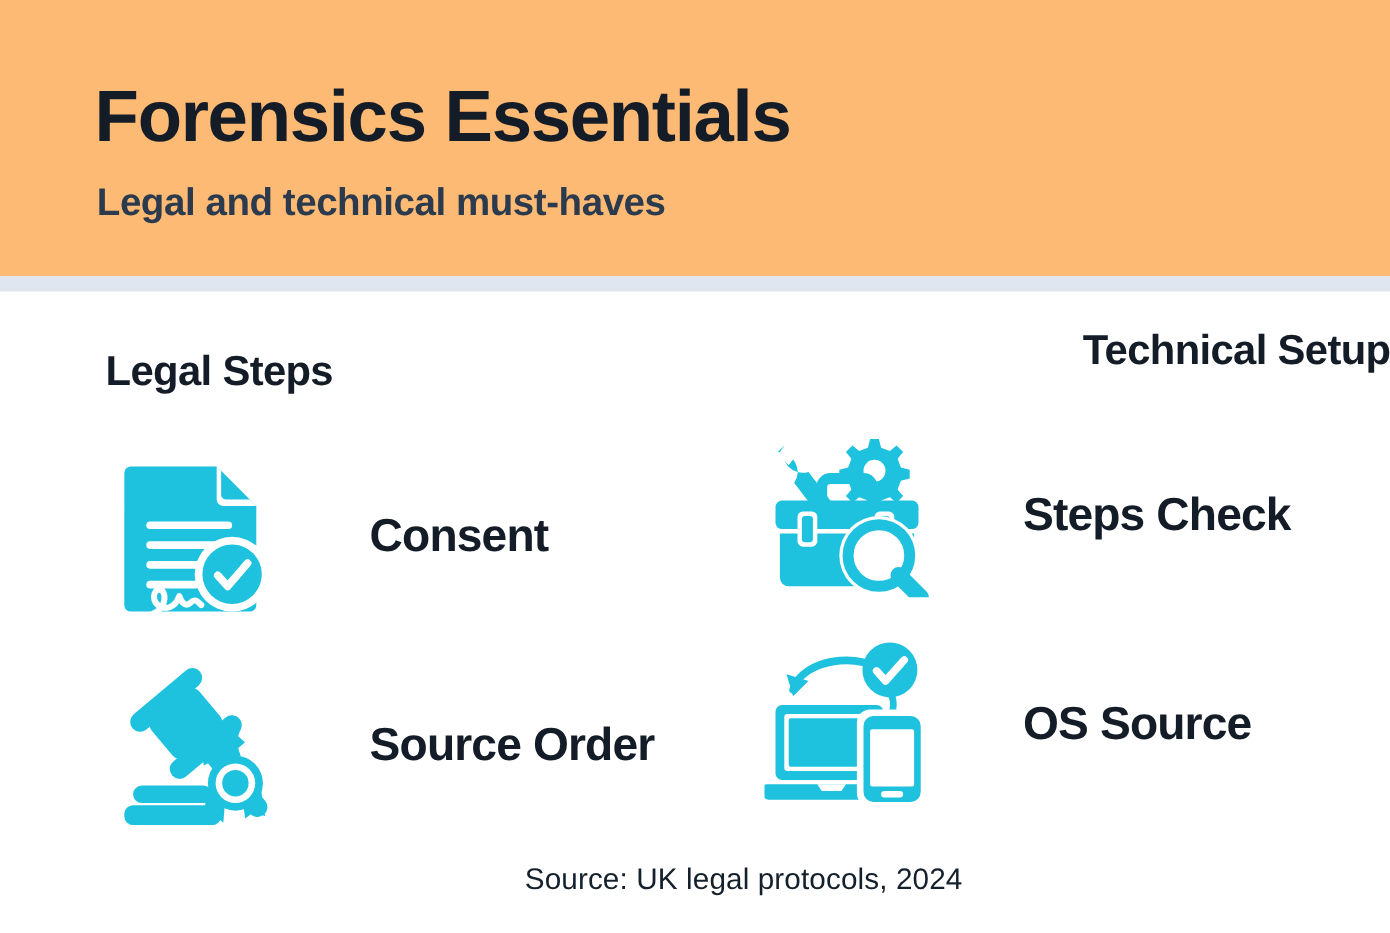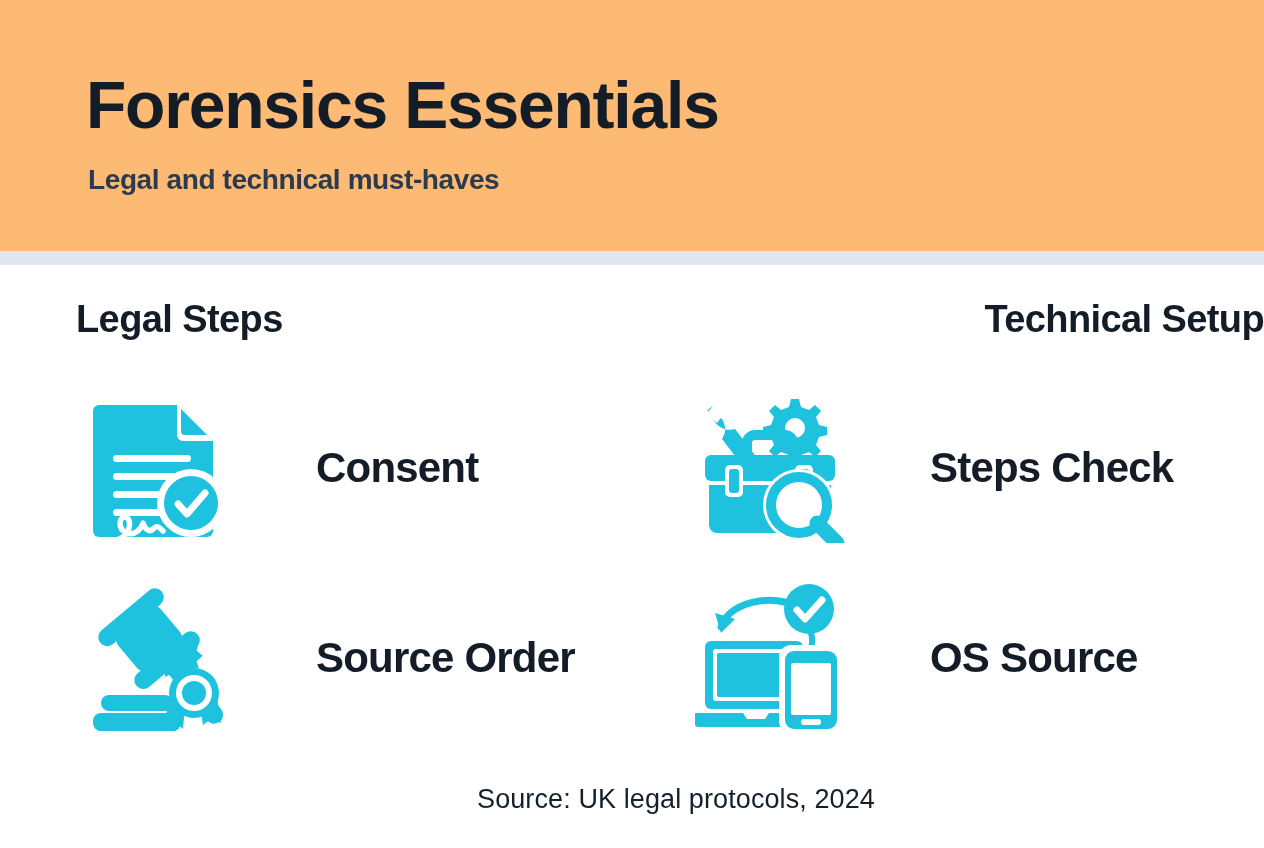--- a/index.html
+++ b/index.html
@@ -37,21 +37,21 @@
     font-weight: bold;
     letter-spacing: -1.2px;
     color: #141c27;
     line-height: 1;
     white-space: nowrap;
   }
   .subtitle {
     position: absolute;
     left: 88px;
     top: 166px;
-    font-size: 28px;
+    font-size: 35px;
     font-weight: bold;
     letter-spacing: -0.4px;
     color: #2c3a4d;
     line-height: 1;
     white-space: nowrap;
   }
 
   
   .divider {
     position: absolute;
@@ -60,21 +60,21 @@
     width: 1264px;
     height: 14px;
     background: #dfe6f0;
   }
 
   
   .column {
     position: absolute;
     top: 300px;
   }
-  .col-left  { left: 76px;  width: 600px; }
+  .col-left  { left: 96px;  width: 600px; margin-top: 19px; }
   .col-right { left: 690px; width: 574px; text-align: right; }
 
   .col-heading {
     font-size: 38px;
     font-weight: bold;
     letter-spacing: -0.6px;
     color: #141c27;
     line-height: 1;
     margin: 0 0 0 0;
     white-space: nowrap;

